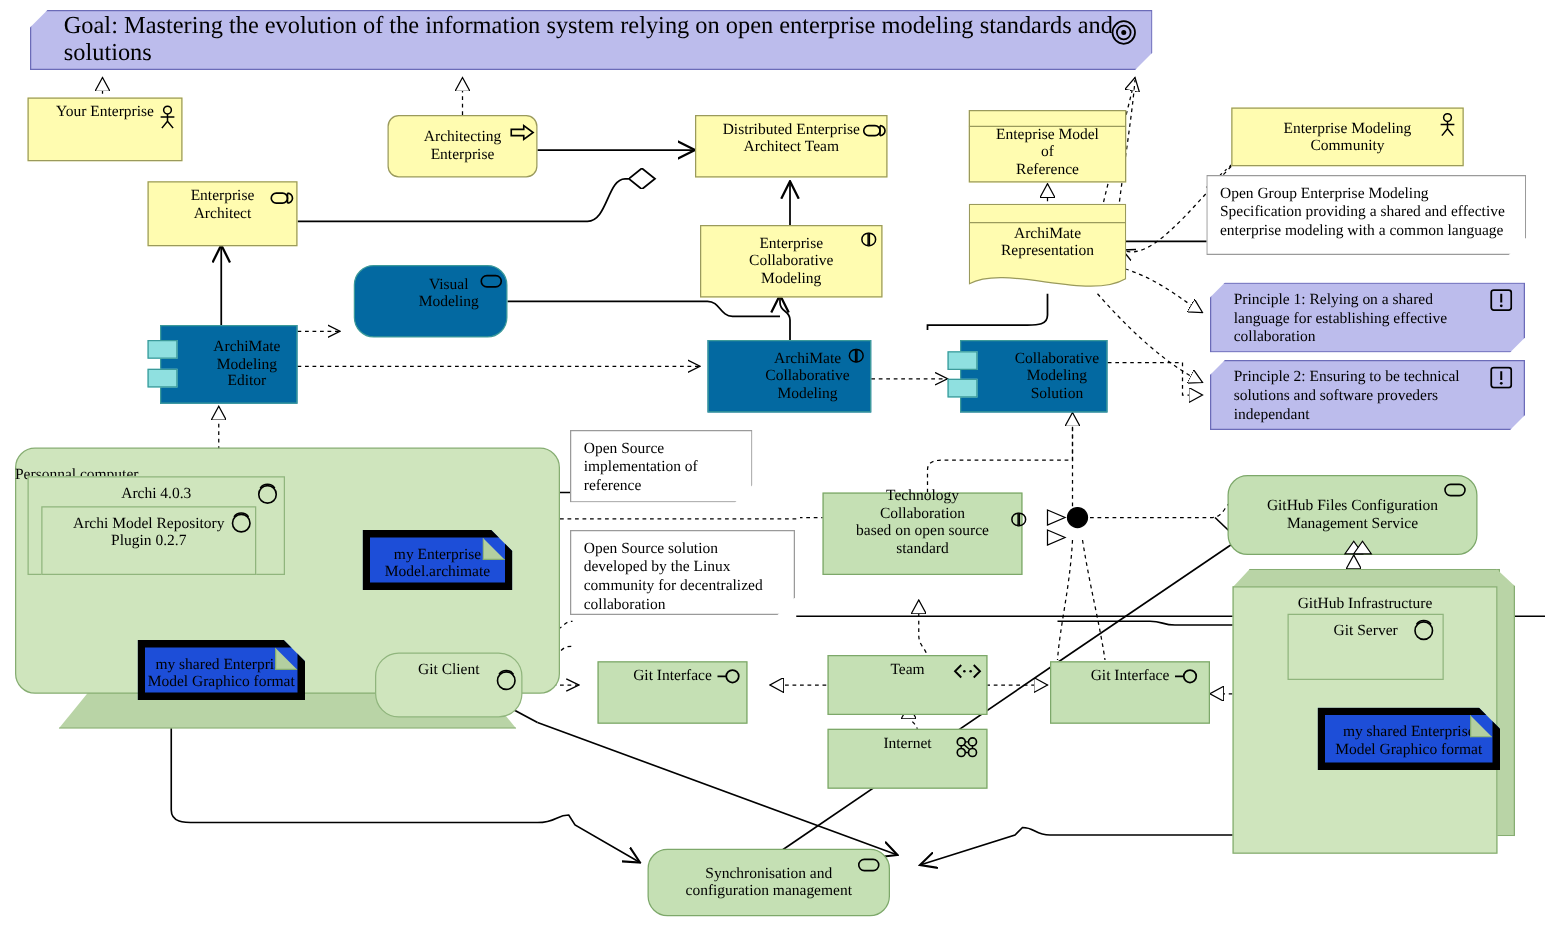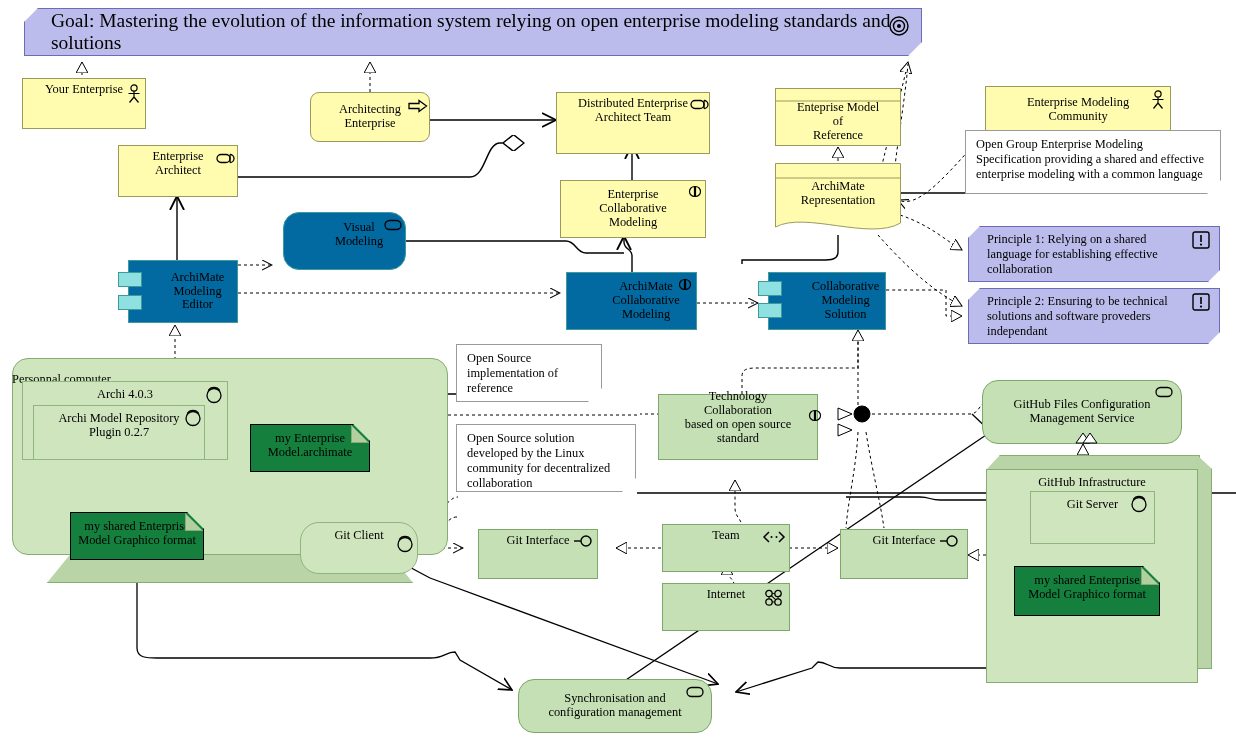--- a/index.html
+++ b/index.html
@@ -38,22 +38,22 @@
         clip-path:polygon(0 0,100% 0,100% calc(100% - 14px),calc(100% - 14px) 100%,0 100%);
         box-sizing:border-box;}
   .note .lbl{display:block;padding:6px 10px;line-height:1.2;}
   .note.lft .lbl{text-align:left;}
 
   
   .repr{position:absolute;box-sizing:border-box;}
   .repr .txt{position:absolute;left:0;right:0;top:16px;text-align:center;line-height:1.15;z-index:4;}
 
   
-  .artifact{position:absolute;box-sizing:border-box;background:#15803d;border:1px solid #000000;
-       clip-path:polygon(0 0, calc(100% - 17px) 0, 100% 17px, 100% 100%, 0 100%);}
+  .artifact{position:absolute;box-sizing:border-box;background:#1d4ed8;border:6px solid #000000;
+       clip-path:polygon(0 0, calc(100% - 17px) 0, 100% 17px, 100% 100%, 0 100%);margin-left:40px;}
   .artifact .fold{position:absolute;right:0;top:0;width:17px;height:17px;
        background:#b3cfa0;border-left:1px solid #86ad72;border-bottom:1px solid #86ad72;
        clip-path:polygon(0 0,100% 100%,0 100%);}
   .artifact .lbl{display:block;padding-top:6px;text-align:center;line-height:1.15;}
 
   
   .device{position:absolute;}
   .device .top{position:absolute;left:0;right:0;top:0;bottom:28px;background:#cfe5bd;border:1px solid #86ad72;border-radius:16px;}
   .device .stand{position:absolute;left:8%;right:8%;bottom:0;height:34px;background:#b9d4a6;border:1px solid #86ad72;
         clip-path:polygon(8% 0,92% 0,100% 100%,0 100%);}
@@ -233,21 +233,21 @@
   </svg>
 
   <div class="el yellow rounded f12 mid" style="left:310px;top:92px;width:120px;height:50px;">
     <span class="lbl" style="white-space:pre-line;">Architecting
 Enterprise</span>
   </div>
   <svg class="icon" style="left:408px;top:99px;" width="20" height="14" viewBox="0 0 20 14">
     <path d="M1,4.5 L11,4.5 L11,1.5 L18.5,7 L11,12.5 L11,9.5 L1,9.5 z" fill="none" stroke="#000" stroke-width="1.3"></path>
   </svg>
 
-  <div class="el yellow f12" style="left:556px;top:92px;width:154px;height:62px;">
+  <div class="el yellow f12" style="left:556px;top:92px;width:154px;height:50px;">
     <span class="lbl" style="white-space:pre-line;">Distributed Enterprise
 Architect Team</span>
   </div>
   <svg class="icon" style="left:690px;top:98px;" width="20" height="12" viewBox="0 0 20 12">
     <rect x="1" y="2.5" width="13" height="8" rx="4" fill="none" stroke="#000" stroke-width="1.3"></rect>
     <path d="M14,2.5 L14,10.5" stroke="#000" stroke-width="1.3"></path>
     <path d="M14,2.5 A4,4 0 0 1 14,10.5" fill="none" stroke="#000" stroke-width="1.3"></path>
   </svg>
 
   <div class="el yellow f12" style="left:118px;top:145px;width:120px;height:52px;">
@@ -289,21 +289,21 @@
 
   <div class="el yellow f12 mid" style="left:985px;top:86px;width:186px;height:47px;">
     <span class="lbl" style="white-space:pre-line;">Enterprise Modeling
 Community</span>
   </div>
   <svg class="icon" style="left:1150px;top:90px;" width="16" height="20" viewBox="0 0 16 20">
     <circle cx="8" cy="4" r="3.1" fill="none" stroke="#000" stroke-width="1.2"></circle>
     <path d="M8,7.2 L8,13 M2.5,9.5 L13.5,9.5 M8,13 L3.5,18.5 M8,13 L12.5,18.5" fill="none" stroke="#000" stroke-width="1.2"></path>
   </svg>
 
-  <div class="note f12" style="left:965px;top:130px;width:256px;height:64px;">
+  <div class="note f12" style="left:965px;top:140px;width:256px;height:64px;">
     <span class="lbl">Open Group Enterprise Modeling Specification providing a shared and effective enterprise modeling with a common language</span>
   </div>
 
   <div class="note lft f12" style="left:456px;top:344px;width:146px;height:58px;">
     <span class="lbl">Open Source implementation of reference</span>
   </div>
 
   <div class="note f12" style="left:456px;top:424px;width:180px;height:68px;">
     <span class="lbl">Open Source solution developed by the Linux community for decentralized collaboration</span>
   </div>

